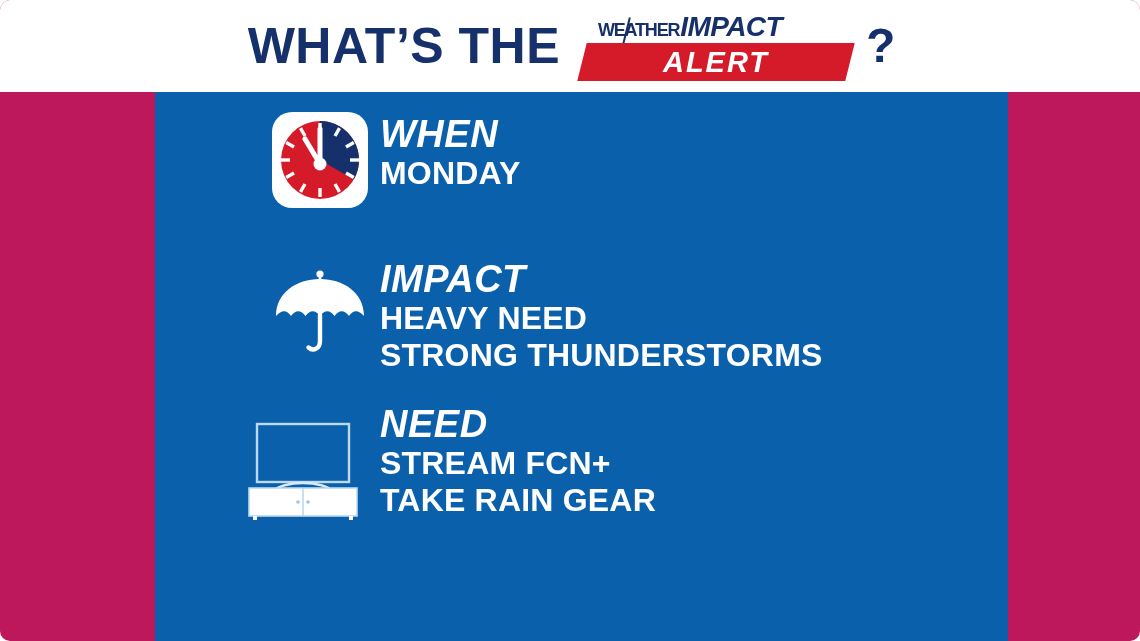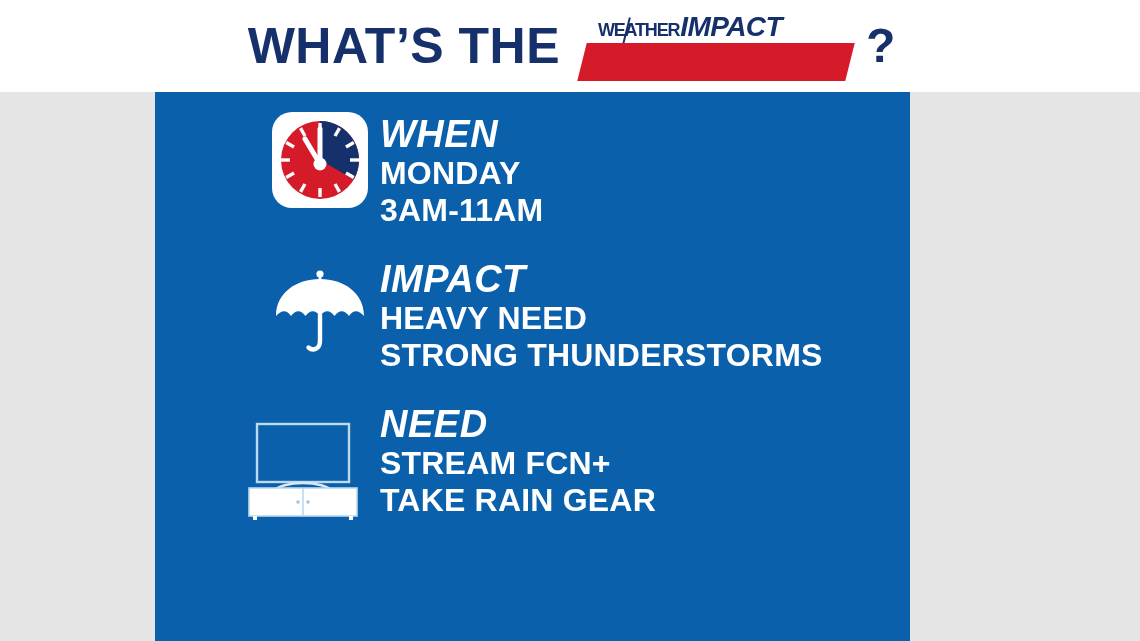--- a/index.html
+++ b/index.html
@@ -9,22 +9,23 @@
     background: #ffffff;
   }
   body {
     font-family: "Liberation Sans", sans-serif;
   }
 
   .stage {
     position: relative;
     width: 1140px;
     height: 641px;
-    background: #e5e5e5;
+    background: #be185d;
     overflow: hidden;
+    border-radius: 10px;
   }
 
   
   .header-band {
     position: absolute;
     left: 0;
     top: 0;
     width: 1140px;
     height: 92px;
     background: #ffffff;
@@ -128,21 +129,21 @@
     font-size: 48px;
     font-weight: bold;
     line-height: 1;
   }
 
   
   .panel {
     position: absolute;
     left: 155px;
     top: 92px;
-    width: 755px;
+    width: 853px;
     height: 549px;
     background: #0a60ab;
   }
 
   .row {
     position: absolute;
     display: flex;
     align-items: flex-start;
   }
   .row-when   { left: 105px; top: 20px; }
@@ -192,20 +193,21 @@
     <div class="header-inner">
 
       <div class="headline">WHAT’S THE</div>
 
       <div class="logo">
         <div class="logo-top">
           <span class="logo-weather">WEATHER</span>
           <span class="logo-impact">IMPACT</span>
         </div>
         <div class="logo-bar"></div>
+        <div class="logo-alert">ALERT</div>
       </div>
 
       <div class="headline-qmark">?</div>
     </div>
   </div>
 
   <div class="panel">
 
     <div class="row row-when">
       <div class="icon-cell icon-when">
@@ -228,21 +230,20 @@
             <line x1="28.5" y1="16.2" x2="33" y2="24"></line>
           </g>
           <line x1="48" y1="52" x2="48" y2="17" stroke="#ffffff" stroke-width="5" stroke-linecap="round"></line>
           <line x1="48" y1="52" x2="33" y2="27" stroke="#ffffff" stroke-width="5" stroke-linecap="round"></line>
           <circle cx="48" cy="52" r="6.5" fill="#ffffff"></circle>
         </svg>
       </div>
       <div class="text-cell">
         <div class="kicker">WHEN</div>
         <div class="detail">MONDAY</div>
-        <div class="detail">3AM-11AM</div>
       </div>
     </div>
 
     <div class="row row-impact">
       <div class="icon-cell icon-impact">
         <svg width="96" height="92" viewBox="0 0 96 92" aria-hidden="true">
           <circle cx="48" cy="9" r="3.6" fill="#ffffff"></circle>
           <rect x="46.6" y="10" width="2.8" height="10" fill="#ffffff"></rect>
           <path d="M4 51
                    C4 28 24 14 48 14

